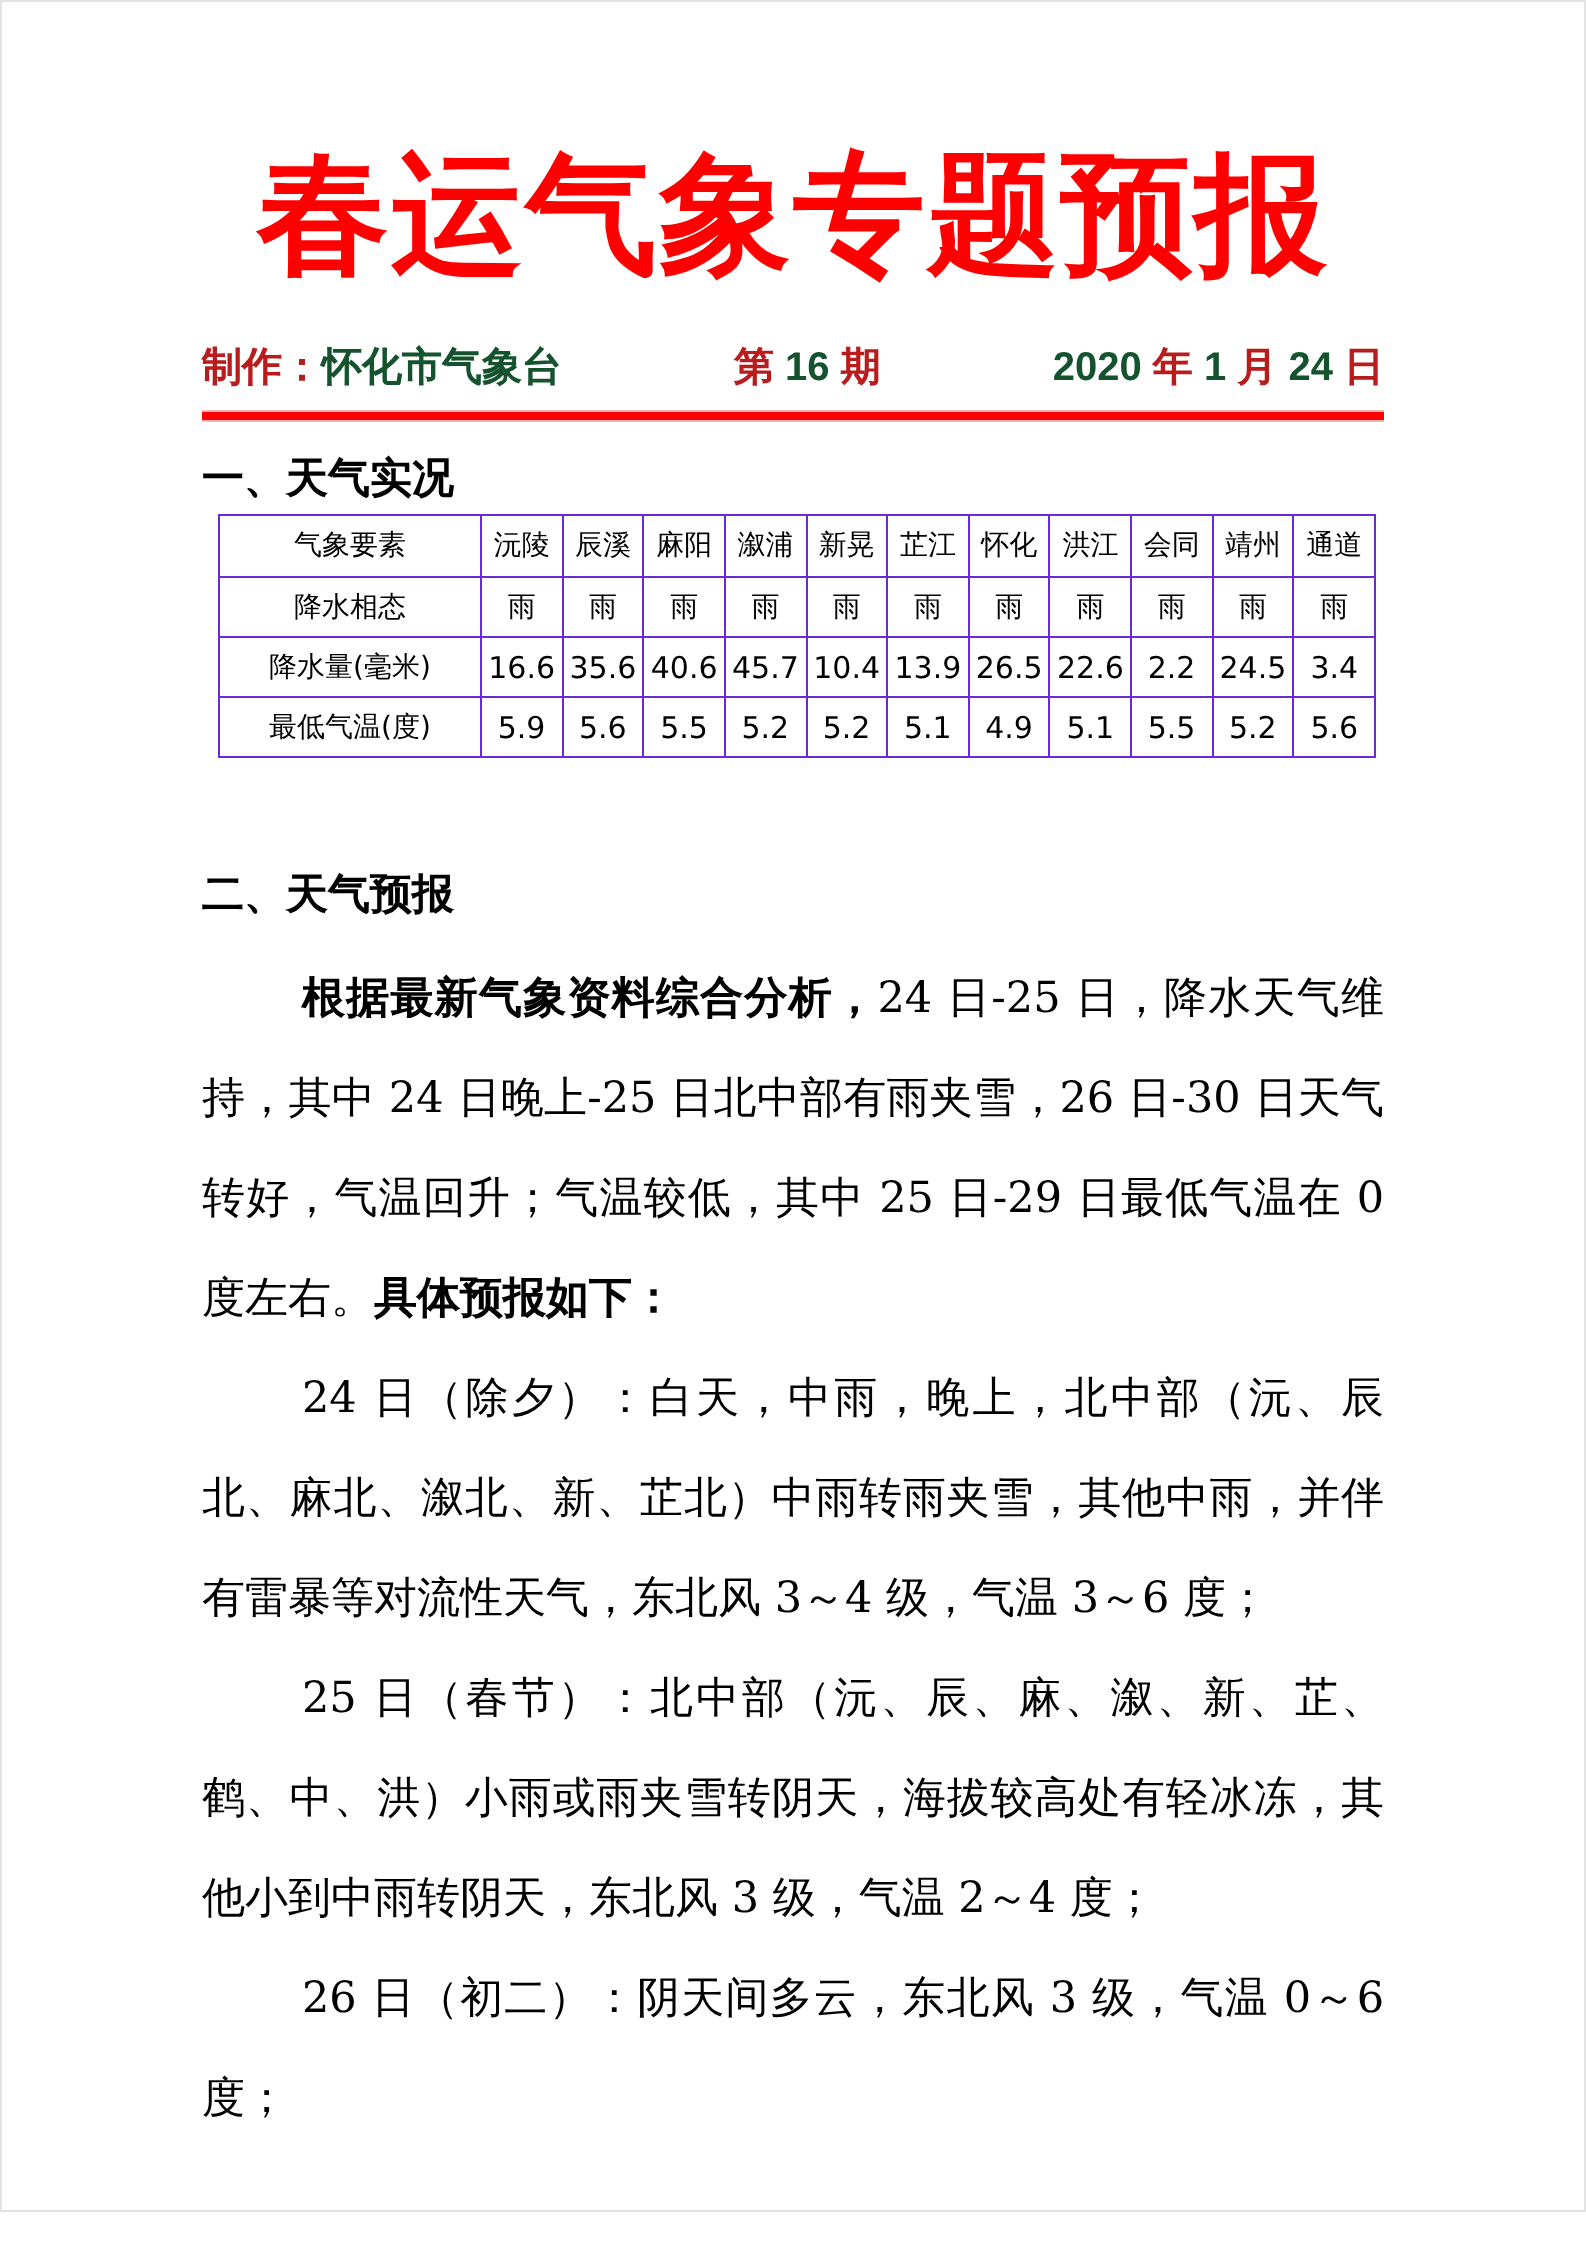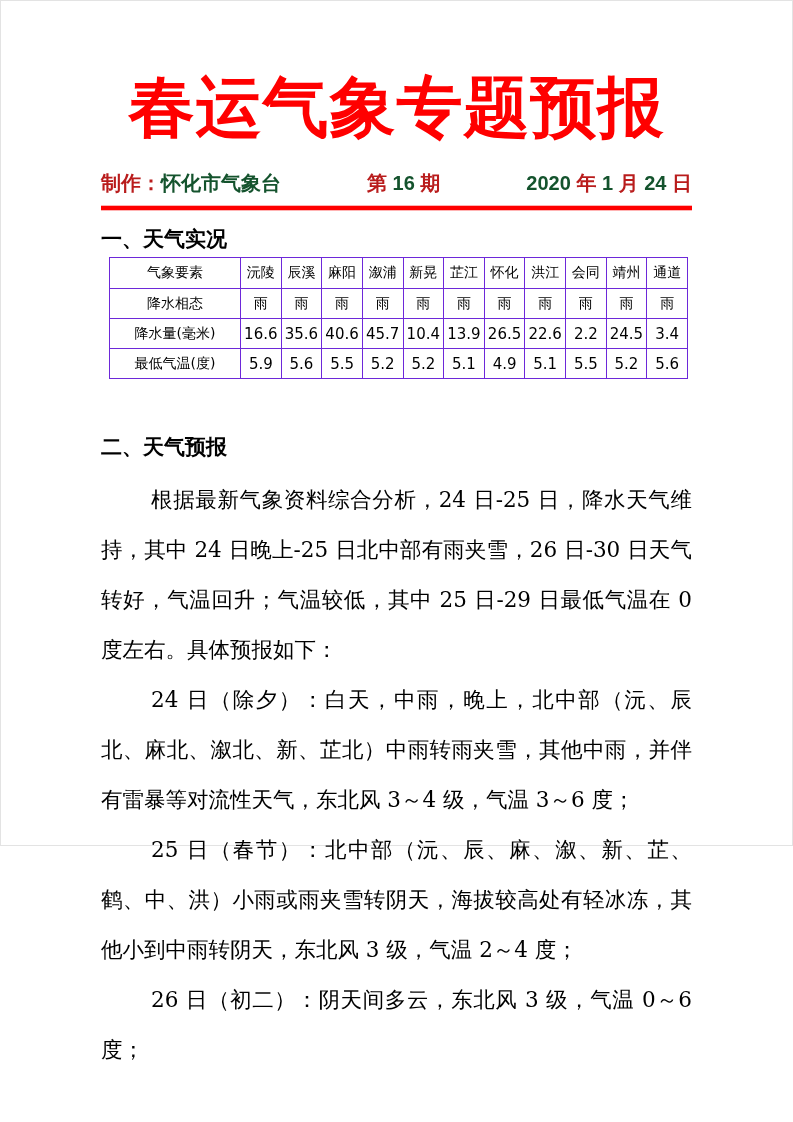--- a/index.html
+++ b/index.html
@@ -7,21 +7,21 @@
   body {
     width: 793px;
     height: 1122px;
     font-family: "DejaVu Serif", serif;
     color: #000000;
     position: relative;
     overflow: hidden;
   }
   .page {
     width: 793px;
-    height: 846px;
+    height: 1106px;
     background: #ffffff;
     border: 1px solid #e3e3e3;
     padding: 62px 100px 40px 100px;
   }
   
   .doc-title {
     text-align: center;
     color: #ff0000;
     font-weight: bold;
     font-size: 66px;
@@ -92,21 +92,21 @@
   
   .body-copy { margin-top: 14px; }
   .body-p {
     font-size: 21.5px;
     line-height: 50px;
     text-align: justify;
     text-indent: 50px;
     font-family: "DejaVu Serif", serif;
     color: #000000;
   }
-  .body-p b { font-weight: normal; }
+  .body-p b { font-weight: bold; }
 </style>
 </head>
 <body>
 
 <div class="page">
 
   <div class="doc-title">春运气象专题预报</div>
 
   <div class="byline">
     <span>

